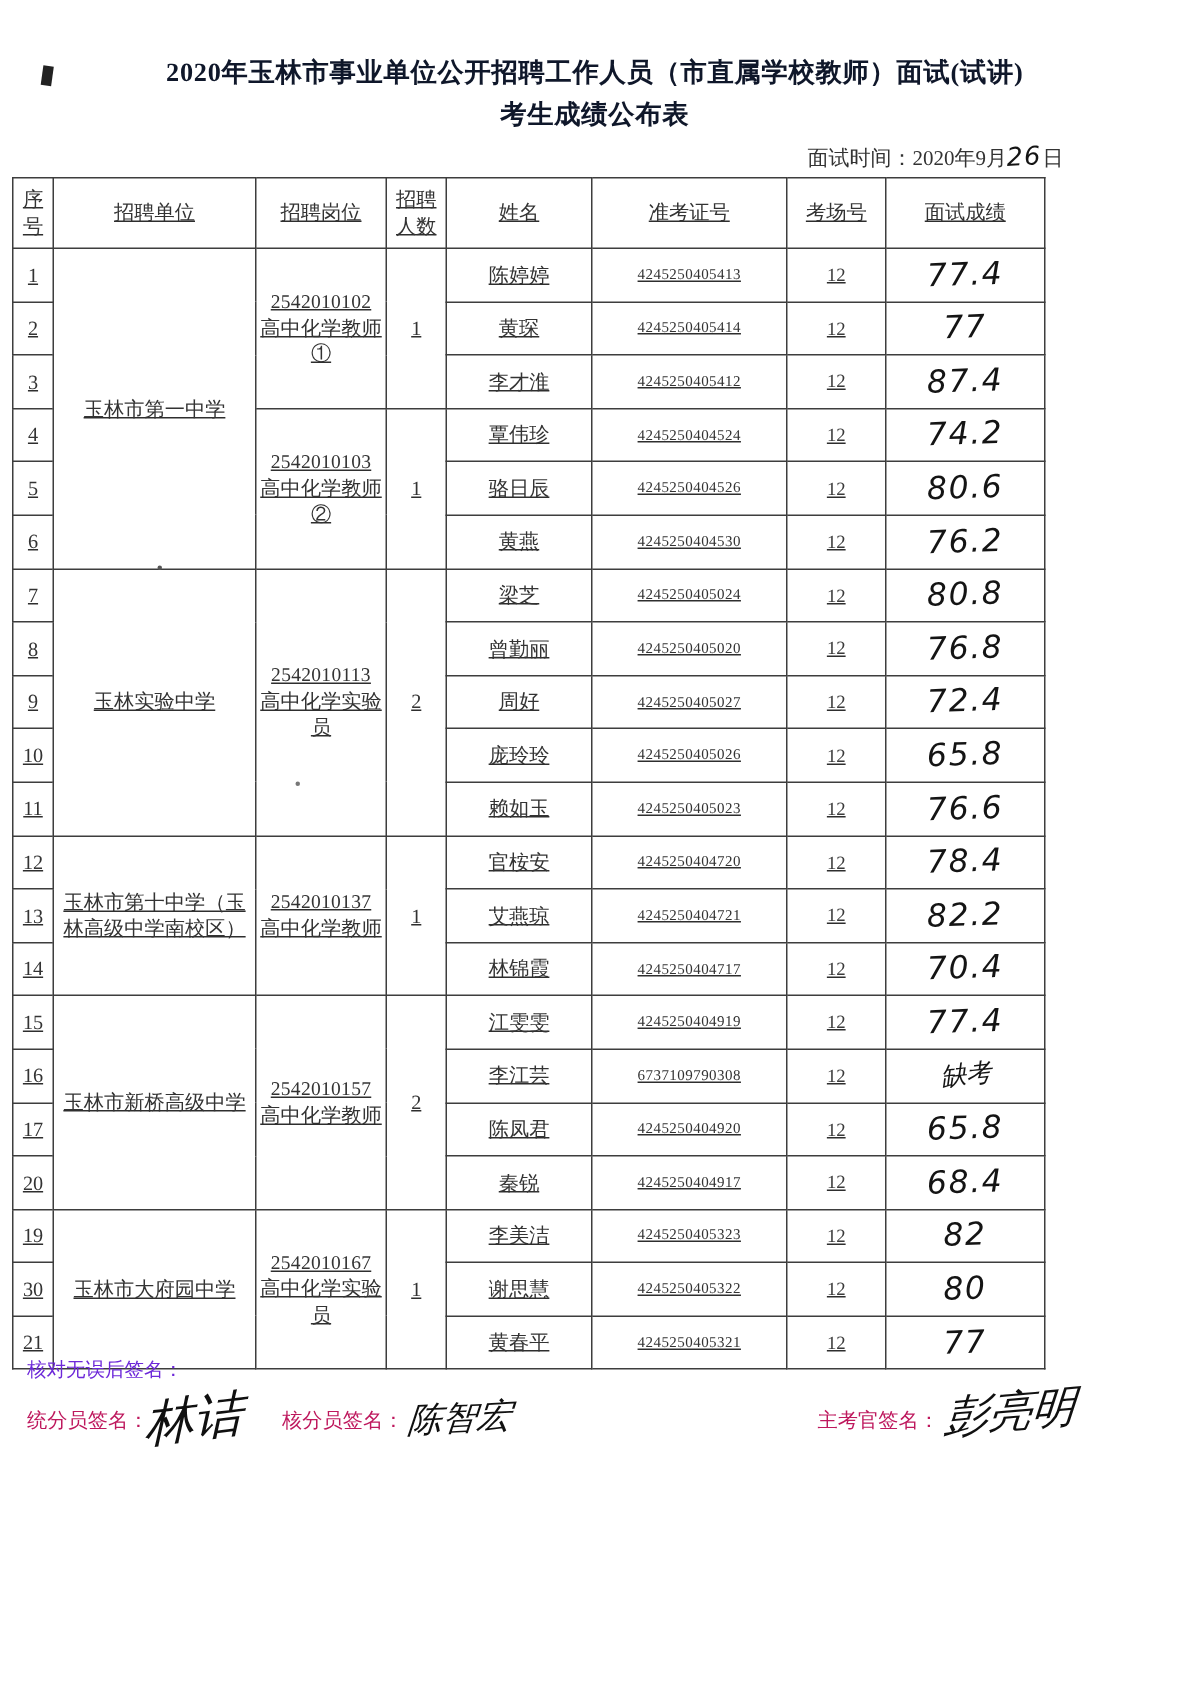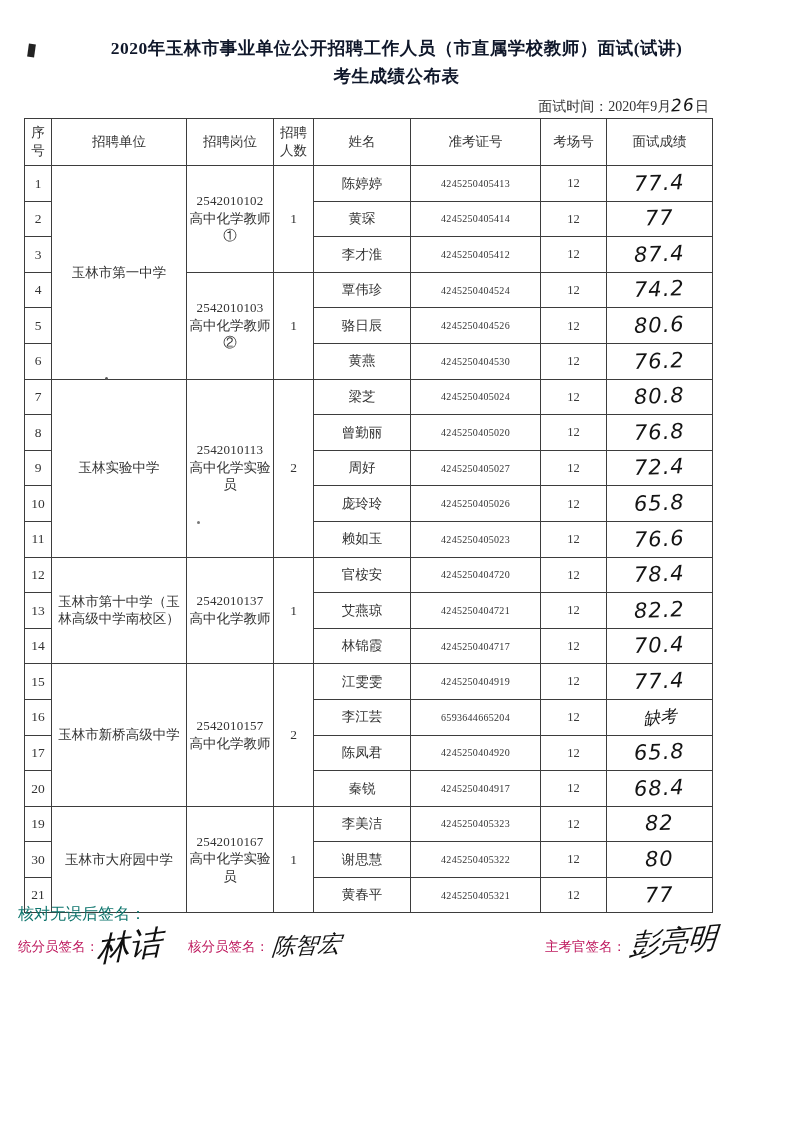--- a/index.html
+++ b/index.html
@@ -8,31 +8,31 @@
     font-family:"Liberation Serif","DejaVu Serif",serif;color:#2e2e2e;
     overflow:hidden;
   }
   .title{position:absolute;left:0;width:100%;text-align:center;font-weight:bold;
     font-size:17.5px;letter-spacing:.5px;color:#0f172a;}
   .title1{top:36px;}
   .title2{top:64px;}
   .meta{position:absolute;top:95px;right:84px;font-size:14px;color:#333;}
   .hand{font-family:"DejaVu Sans",sans-serif;font-style:italic;color:#141414;}
   .meta .hand{font-size:17px;display:inline-block;transform:rotate(-3deg);letter-spacing:1px;}
-  table{position:absolute;left:24px;top:118px;width:688px;border-collapse:collapse;table-layout:fixed;}
+  table{position:absolute;left:8px;top:118px;width:688px;border-collapse:collapse;table-layout:fixed;text-decoration:underline;}
   th,td{border:1.6px solid #3d3d3d;text-align:center;vertical-align:middle;
     padding:1px 2px;font-weight:normal;color:#333;overflow:hidden;}
   thead th{height:44px;font-size:13.5px;line-height:1.35;}
   tbody td{height:32.6px;font-size:13.5px;line-height:1.3;}
   .c-ticket{font-size:10px;letter-spacing:.3px;}
   .c-room{font-size:12.5px;color:#3a3a3a;}
   .pos-code{display:block;font-size:13px;letter-spacing:.2px;}
   .score{display:inline-block;font-size:21px;transform:rotate(-2deg);letter-spacing:1px;}
   .score-cjk{font-size:17px;letter-spacing:0;transform:rotate(-6deg);}
-  .footer-verify{position:absolute;left:18px;top:904px;font-size:16px;color:#0f766e;}
+  .footer-verify{position:absolute;left:18px;top:904px;font-size:13px;color:#6d28d9;}
   .sig-label{position:absolute;top:938px;font-size:13.5px;color:#be185d;}
   .sig{position:absolute;color:#101010;white-space:nowrap;}
   .sig-1{left:96px;top:924px;font-size:33px;transform:rotate(-7deg) skewX(-6deg);}
   .sig-2{left:272px;top:930px;font-size:23px;transform:rotate(-3deg) skewX(-8deg);}
   .sig-3{left:630px;top:922px;font-size:29px;transform:rotate(-5deg) skewX(-10deg);}
   .artifact{position:absolute;background:#222;}
   .artifact-blob{left:28px;top:44px;width:7px;height:13px;transform:rotate(8deg);}
   .artifact-dot1{left:105px;top:377px;width:3px;height:3px;border-radius:50%;background:#555;}
   .artifact-dot2{left:197px;top:521px;width:3px;height:3px;border-radius:50%;background:#777;}
 </style>
@@ -185,21 +185,21 @@
         <td class="c-pos" rowspan="4"><span class="pos-code">2542010157</span><span>高中化学教师</span></td>
         <td class="c-count" rowspan="4">2</td>
         <td class="c-name">江雯雯</td>
         <td class="c-ticket">4245250404919</td>
         <td class="c-room">12</td>
         <td class="c-score"><span class="hand score">77.4</span></td>
       </tr>
       <tr>
         <td class="c-no">16</td>
         <td class="c-name">李江芸</td>
-        <td class="c-ticket">6593644665204</td>
+        <td class="c-ticket">6737109790308</td>
         <td class="c-room">12</td>
         <td class="c-score"><span class="hand score score-cjk">缺考</span></td>
       </tr>
       <tr>
         <td class="c-no">17</td>
         <td class="c-name">陈凤君</td>
         <td class="c-ticket">4245250404920</td>
         <td class="c-room">12</td>
         <td class="c-score"><span class="hand score">65.8</span></td>
       </tr>

